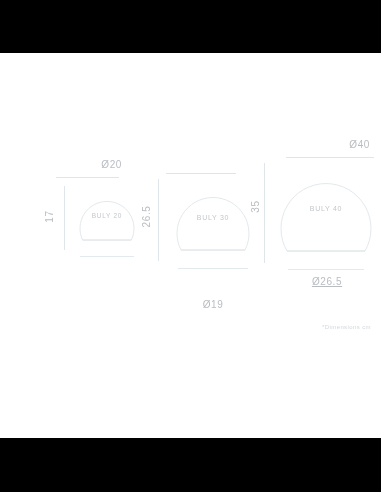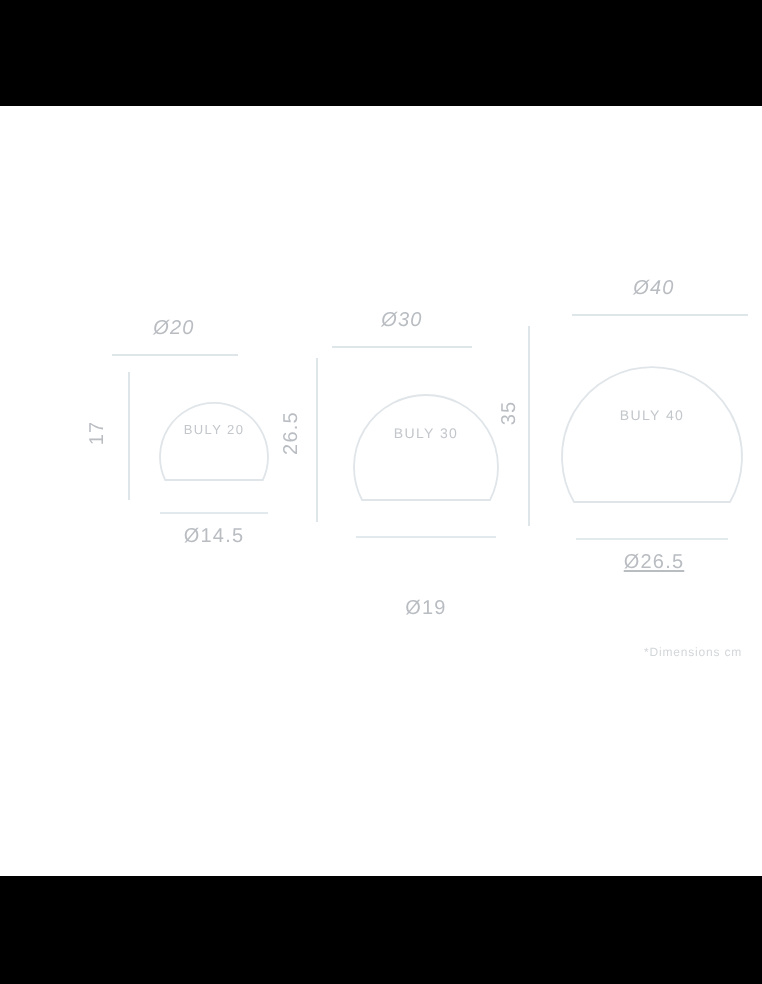--- a/index.html
+++ b/index.html
@@ -19,25 +19,24 @@
     width:381px;height:385px;
     background:#ffffff;
   }
 
   
   .product{position:absolute;}
 
   .dim-top-label{
     position:absolute;
     width:100%;
-    text-align:center;
+    text-align:right;
     color:#b9bdc2;
     letter-spacing:0.6px;
     white-space:nowrap;
-    font-style:italic;
   }
   .dim-top-rule{
     position:absolute;
     height:1px;
     background:#dfe6ea;
   }
   .dim-bottom-rule{
     position:absolute;
     height:1px;
     background:#e3eaee;
@@ -105,26 +104,24 @@
       <svg width="62" height="62" viewBox="0 0 62 62" aria-hidden="true">
         <path d="M 6.6 52 A 27 27 0 1 1 55.4 52 Z" fill="#ffffff" stroke="#e0e5e9" stroke-width="0.9"></path>
         <line x1="6.6" y1="52" x2="55.4" y2="52" stroke="#e0e5e9" stroke-width="0.9"></line>
       </svg>
     </div>
 
     <div class="lamp-name" style="left:40px; top:53px; width:62px; font-size:6.5px;">BULY 20</div>
 
     <div class="dim-bottom-rule" style="left:44px; top:97px; width:54px;"></div>
 
-    <div class="dim-bottom-label" style="left:36px; top:104px; width:70px; font-size:10px;">Ø14.5</div>
   </div>
 
   <div class="product" style="left:134px; top:102px; width:118px; height:138px;">
 
-    <div class="dim-top-label" style="left:28px; top:0px; width:78px; font-size:10px;">Ø30</div>
 
     <div class="dim-top-rule" style="left:32px; top:18px; width:70px;"></div>
 
     <div class="dim-vline" style="left:24px; top:24px; height:82px;"></div>
 
     <div class="dim-vlabel" style="left:-6px; top:56px; width:36px; text-align:center; font-size:10px;">26.5</div>
 
     <div class="lamp" style="left:38px; top:26px;">
       <svg width="82" height="82" viewBox="0 0 82 82" aria-hidden="true">
         <path d="M 9.0 69 A 36 36 0 1 1 73.0 69 Z" fill="#ffffff" stroke="#e0e5e9" stroke-width="0.9"></path>

